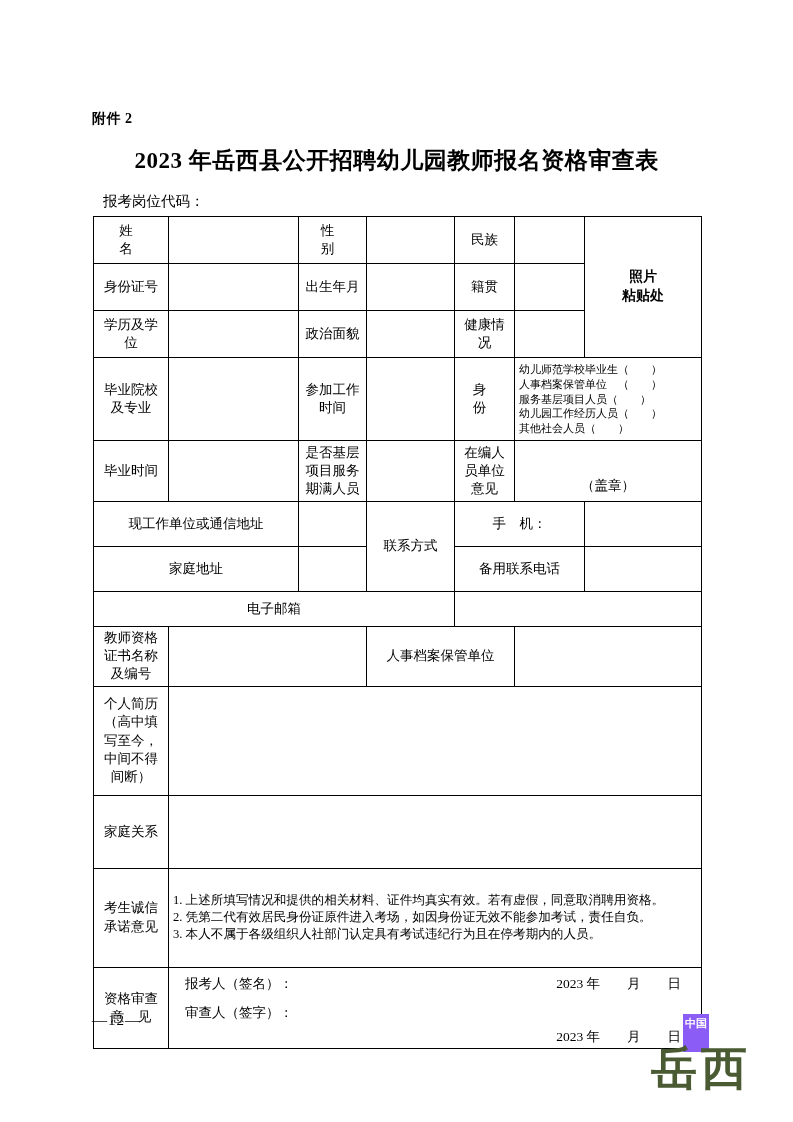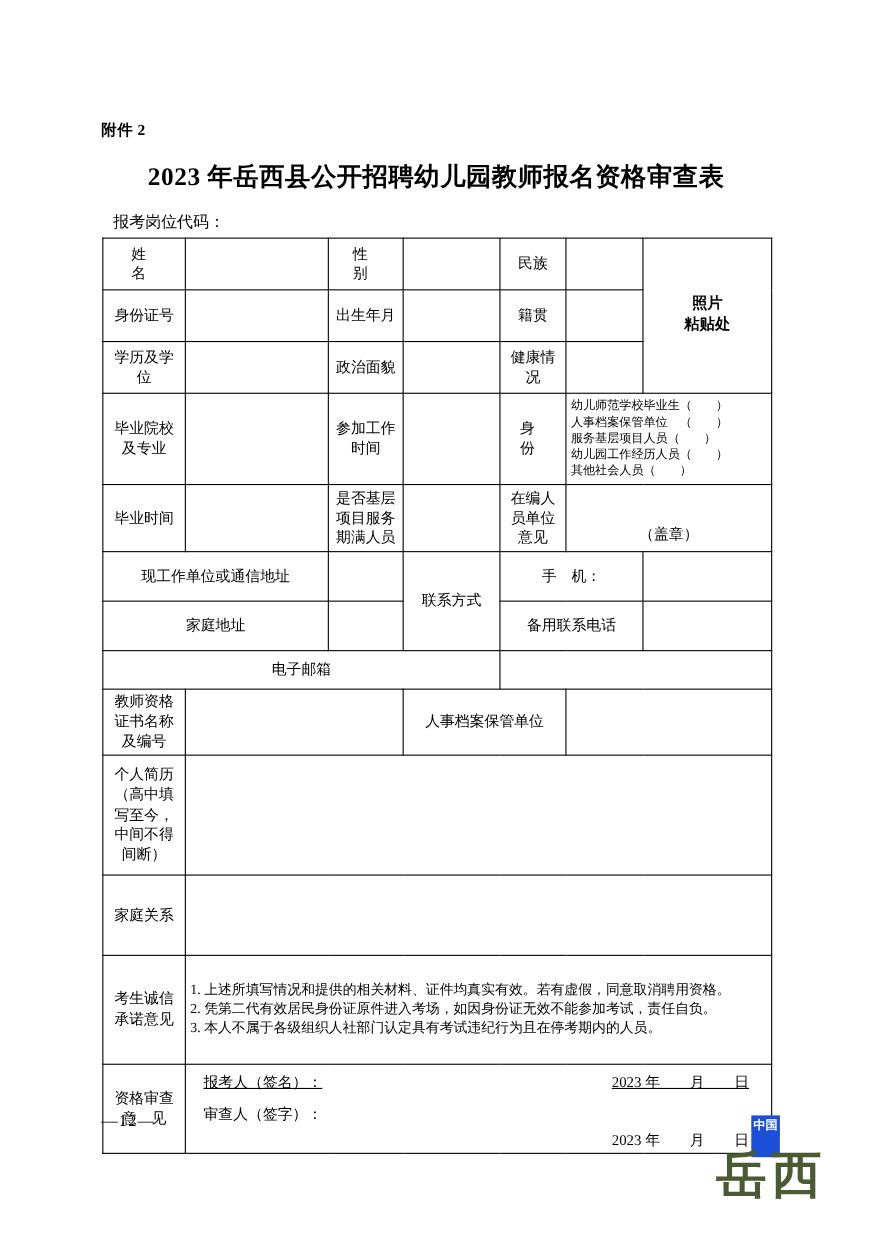--- a/index.html
+++ b/index.html
@@ -99,21 +99,21 @@
     bottom: 22px;
     width: 128px;
     height: 86px;
   }
   .seal .china-box {
     position: absolute;
     left: 60px;
     top: 0px;
     width: 26px;
     height: 38px;
-    background: #1d4ed8;
+    background: #8b5cf6;
     color: #ffffff;
     font-size: 11px;
     font-weight: bold;
     line-height: 1.15;
     text-align: center;
     padding-top: 3px;
     box-sizing: border-box;
     font-family: "Liberation Sans", sans-serif;
   }
   .seal .seal-text {
@@ -249,21 +249,21 @@
         <td class="promise" colspan="6">
           <div>1. 上述所填写情况和提供的相关材料、证件均真实有效。若有虚假，同意取消聘用资格。</div>
           <div>2. 凭第二代有效居民身份证原件进入考场，如因身份证无效不能参加考试，责任自负。</div>
           <div>3. 本人不属于各级组织人社部门认定具有考试违纪行为且在停考期内的人员。</div>
         </td>
       </tr>
 
       <tr>
         <td class="c" rowspan="2">资格审查意　见</td>
         <td colspan="6" style="height:28px; border-bottom:none">
-          <div style="display:flex; justify-content:space-between; padding:0 16px 0 12px;text-decoration:underline;">
+          <div style="display:flex; justify-content:space-between; padding:0 16px 0 12px;">
             <span>报考人（签名）：</span>
             <span>2023 年　　月　　日</span>
           </div>
         </td>
       </tr>
 
       <tr>
         <td colspan="6" style="height:44px; border-top:none; vertical-align:top">
           <div style="padding:2px 12px 0 12px;">
             <span>审查人（签字）：</span>

